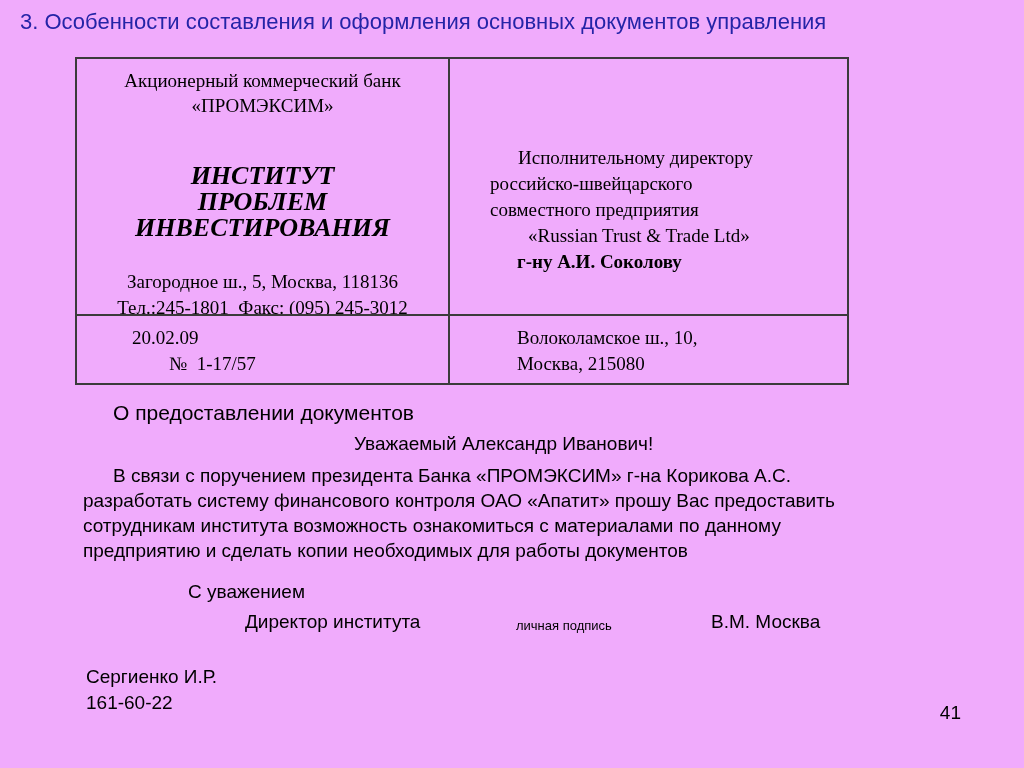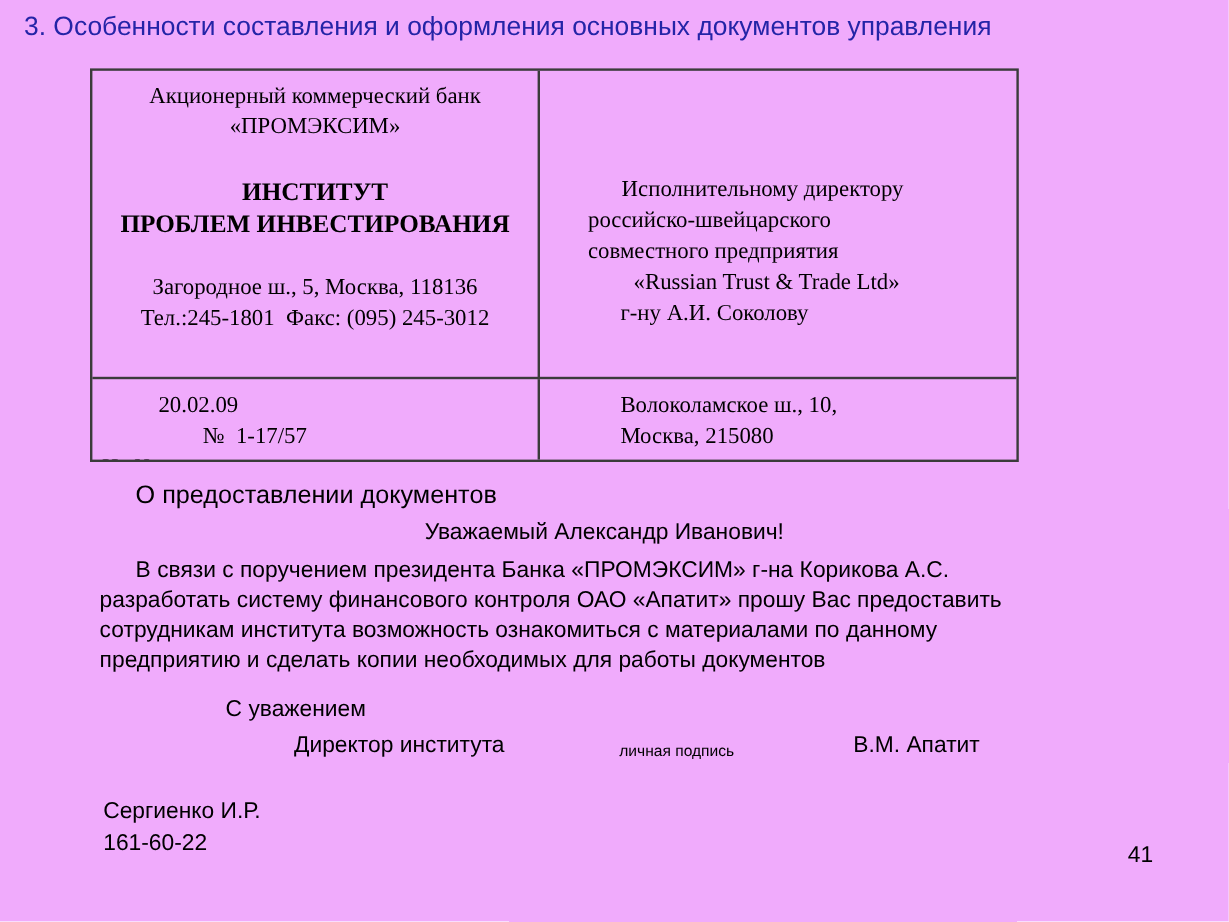--- a/index.html
+++ b/index.html
@@ -39,28 +39,28 @@
     grid-template-rows: 257px 1fr;
     font-family: "Liberation Serif", serif;
     font-size: 19px;
     line-height: 25px;
   }
   .cell { box-sizing: border-box; overflow: hidden; }
   .b-right { border-right: 2px solid var(--border); }
   .b-bottom { border-bottom: 2px solid var(--border); }
 
   .sender-cell { text-align: center; padding-top: 9px; }
-  .institute-block { margin-top: 29px; font-weight: bold; font-size: 21px; line-height: 26px; }
+  .institute-block { margin-top: 45px; font-weight: bold; font-size: 26px; line-height: 26px; font-style: italic; }
   .addr-block { margin-top: 28px; line-height: 26px; font-family: Liberation Serif, serif; }
 
   .recipient-cell { padding: 86px 6px 0 40px; line-height: 26px; }
   .recipient-cell .rl { white-space: nowrap; }
   .ind-28 { padding-left: 28px; }
   .ind-38 { padding-left: 38px; }
-  .ind-27 { padding-left: 27px; }
+  .ind-27 { padding-left: 27px; font-weight: bold; }
 
   .ref-cell { padding-top: 9px; line-height: 26px; }
   .ref-line1 { display: flex; flex-direction: column; }
   .ref-date { margin-left: 55px; }
   .ref-num { margin-left: 92px; white-space: pre; }
   .ref-line2 { margin-left: 8px; white-space: pre; font-family: Liberation Serif, serif; }
 
   .raddr-cell { padding: 9px 4px 0 67px; line-height: 26px; }
 
   .pre { white-space: pre; }
@@ -131,21 +131,21 @@
     <div class="bl bl-first">В связи с поручением президента Банка «ПРОМЭКСИМ» г-на Корикова А.С.</div>
     <div class="bl">разработать систему финансового контроля ОАО «Апатит» прошу Вас предоставить</div>
     <div class="bl">сотрудникам института возможность ознакомиться с материалами по данному</div>
     <div class="bl">предприятию и сделать копии необходимых для работы документов</div>
   </div>
 
   <div class="closing">С уважением</div>
 
   <div class="sig-position">Директор института</div>
   <div class="sig-note">личная подпись</div>
-  <div class="sig-name">В.М. Апатит</div>
+  <div class="sig-name">В.М. Москва</div>
 
   <div class="executor">
     <div>Сергиенко И.Р.</div>
     <div>161-60-22</div>
   </div>
 
   <div class="page-number">41</div>
 
 </div>
 

